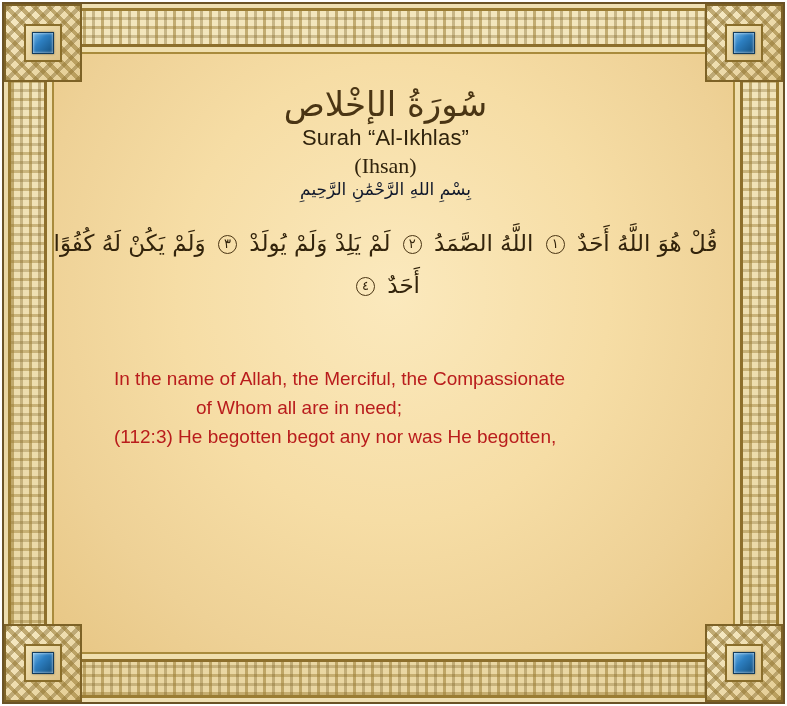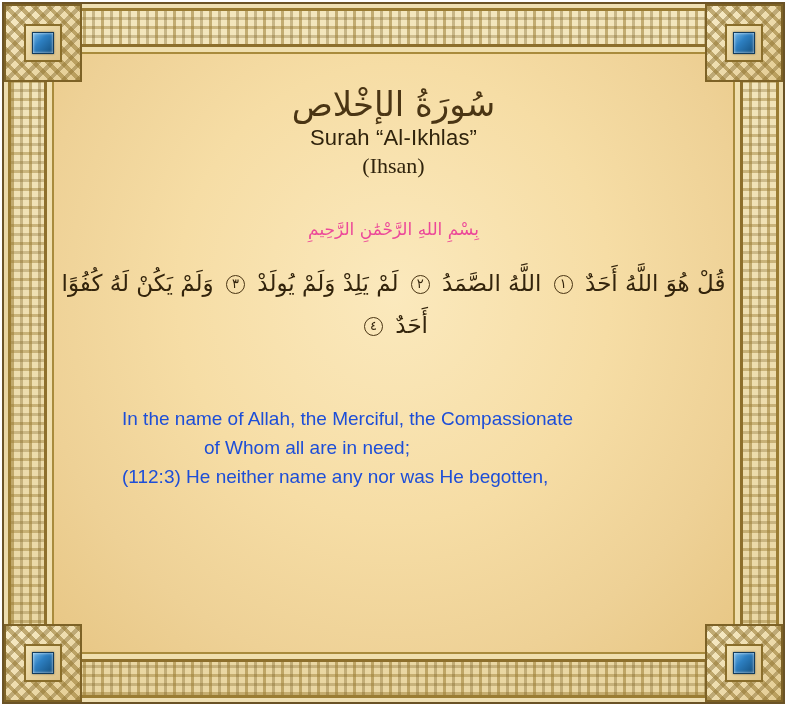--- a/index.html
+++ b/index.html
@@ -107,21 +107,21 @@
     width: 20px; height: 20px;
     background:
       linear-gradient(135deg, #6fb6e8 0%, #2d7fc1 40%, #15507f 100%);
     box-shadow: inset 0 0 3px rgba(255,255,255,0.8), 0 0 2px rgba(0,0,0,0.5);
     border: 1px solid #123c5e;
   }
 
   
   .content {
     position: absolute;
-    left: 60px; top: 58px;
+    left: 52px; top: 58px;
     width: 667px; height: 590px;
     text-align: center;
   }
 
   .arabic-title {
     margin-top: 26px;
     font-family: "DejaVu Sans", sans-serif;
     font-size: 34px;
     color: #4a3514;
     direction: rtl;
@@ -137,24 +137,23 @@
     letter-spacing: 0.2px;
   }
   .subtitle-en {
     margin-top: 2px;
     font-size: 22px;
     color: #30230c;
     font-family: Liberation Serif, serif;
   }
 
   .basmala {
-    margin-top: 40px;
     font-family: "DejaVu Sans", sans-serif;
     font-size: 17px;
-    color: #ec4899;
+    color: #0f172a;
     direction: rtl;
   }
 
   .ayat {
     margin-top: 23px;
     font-family: "DejaVu Sans", sans-serif;
     direction: rtl;
     color: #33240c;
     font-size: 23px;
     line-height: 1.85;
@@ -172,21 +171,21 @@
     vertical-align: 3px;
     font-family: "DejaVu Sans", sans-serif;
   }
 
   .translation {
     margin-top: 58px;
     text-align: left;
     padding-left: 62px;
     padding-right: 20px;
     font-size: 19px;
-    color: #1d4ed8;
+    color: #b91c1c;
     line-height: 1.52;
     font-family: "Liberation Sans", sans-serif;
   }
   .translation .line { white-space: pre; }
   .translation .indent { padding-left: 82px; }
 </style>
 </head>
 <body>
 
 <div class="page">
@@ -234,17 +233,17 @@
       <span class="num">٢</span>
       <span>لَمْ يَلِدْ وَلَمْ يُولَدْ</span>
       <span class="num">٣</span>
       <span>وَلَمْ يَكُنْ لَهُ كُفُوًا أَحَدٌ</span>
       <span class="num">٤</span>
     </div>
 
     <div class="translation">
       <div class="line">In the name of Allah, the Merciful, the Compassionate</div>
       <div class="line indent">of Whom all are in need;</div>
-      <div class="line">(112:3) He neither name any nor was He begotten,</div>
+      <div class="line">(112:3) He begotten begot any nor was He begotten,</div>
     </div>
 
   </div>
 </div>
 
 </body></html>

